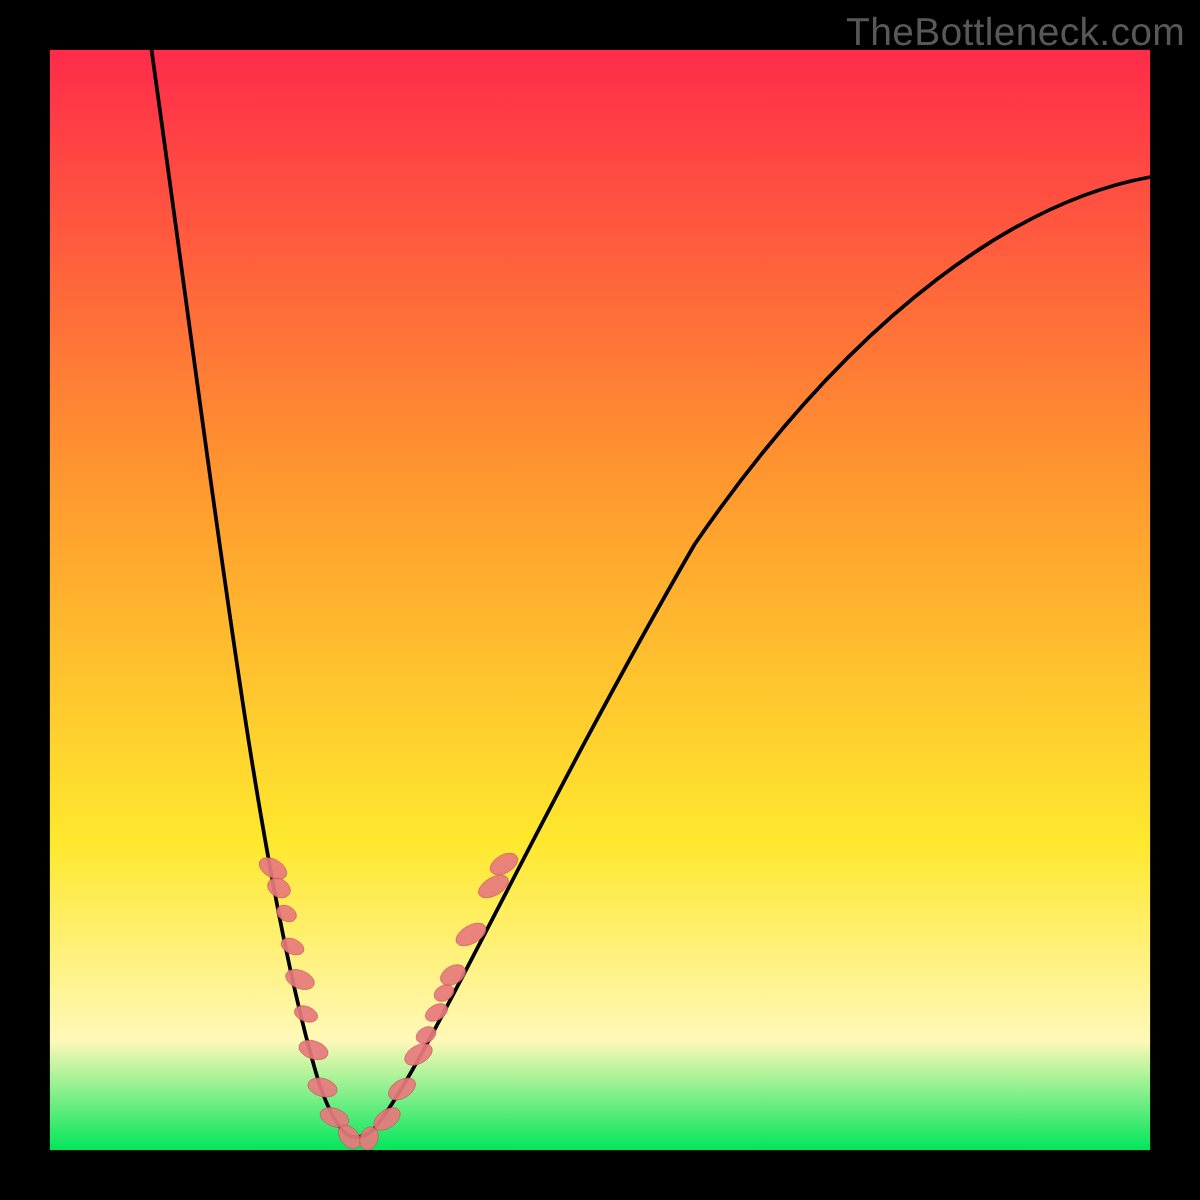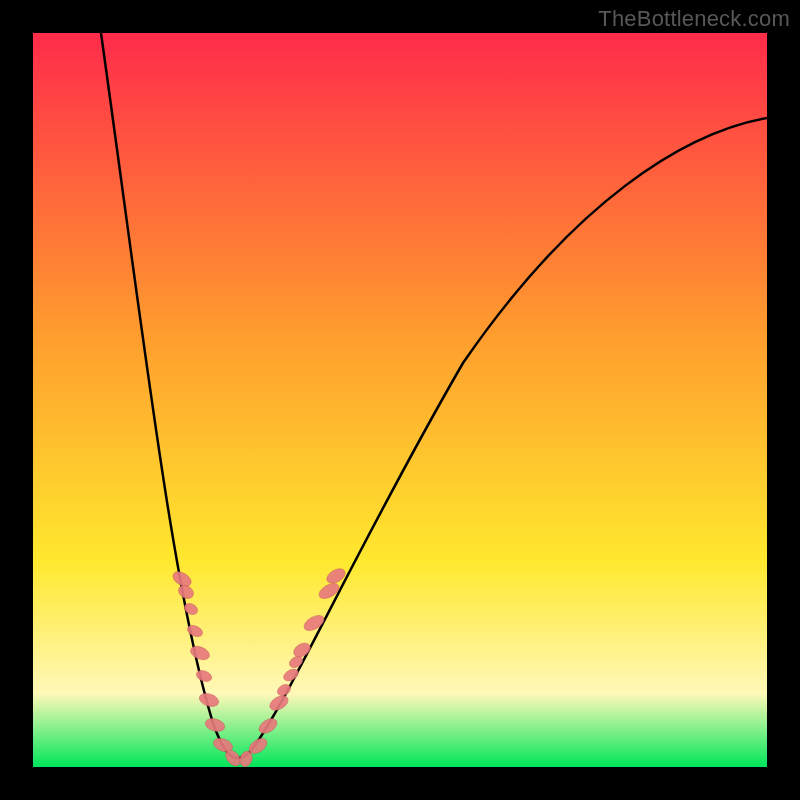--- a/index.html
+++ b/index.html
@@ -23,21 +23,21 @@
     top: 33px;
     width: 734px;
     height: 734px;
     overflow: hidden;
   }
   .watermark {
     position: absolute;
     top: 6px;
     right: 10px;
     color: #585858;
-    font-size: 22px;
+    font-size: 26px;
     font-weight: 500;
     letter-spacing: 0.2px;
   }
 </style>
 </head>
 <body>
 
 <div class="frame">
   <div class="plot-area">
     <svg width="734" height="734" viewBox="0 0 734 734">

